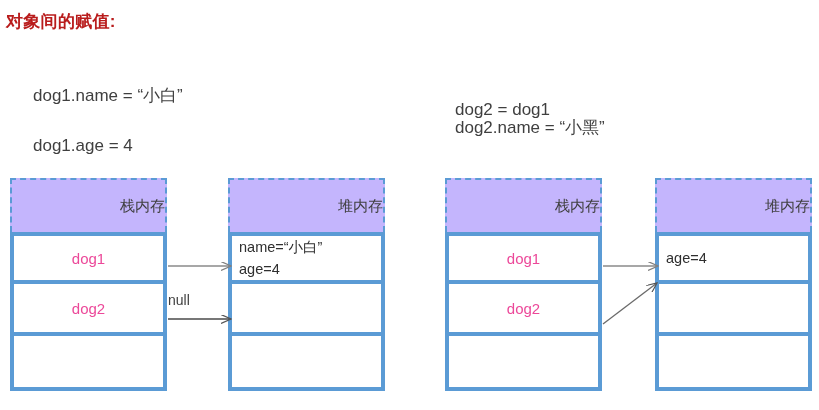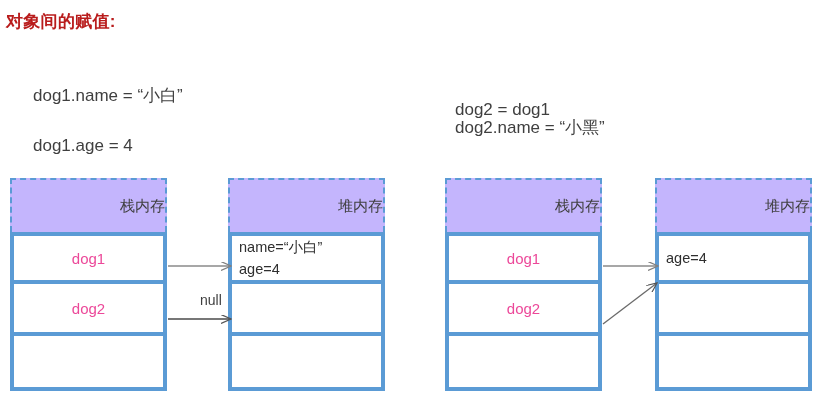--- a/index.html
+++ b/index.html
@@ -103,21 +103,21 @@
     position: absolute;
     left: 0;
     top: 0;
     width: 819px;
     height: 410px;
     pointer-events: none;
   }
 
   .null-label {
     position: absolute;
-    left: 200px;
+    left: 168px;
     top: 292px;
     font-size: 14px;
     color: #3f3f3f;
     white-space: nowrap;
   }
 </style>
 </head>
 <body>
 
 <div class="page-title">对象间的赋值:</div>

